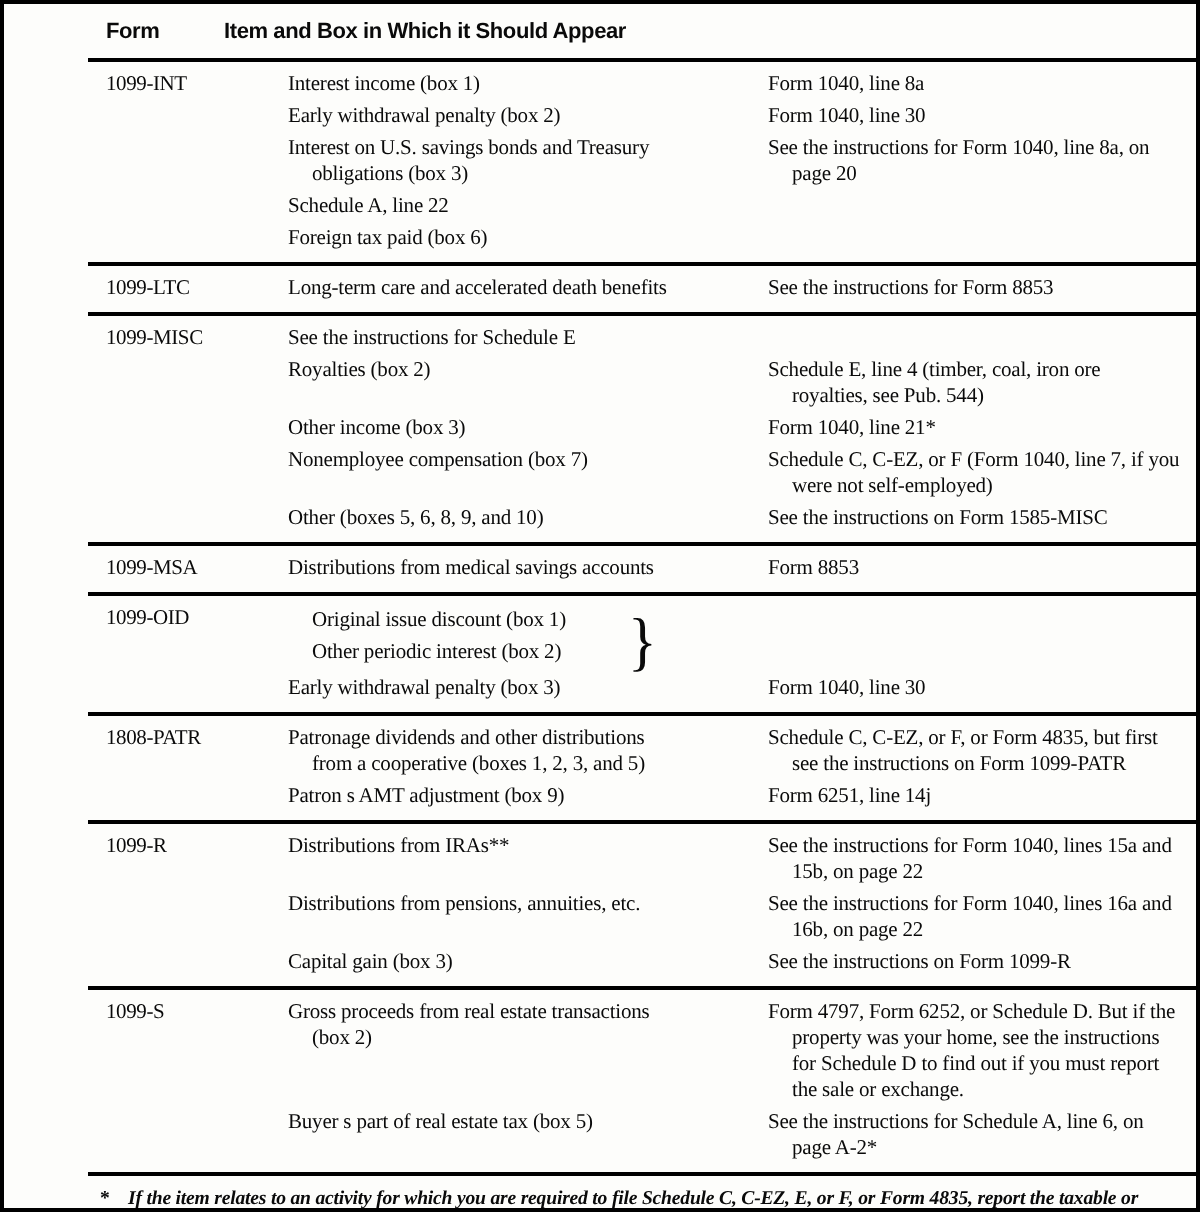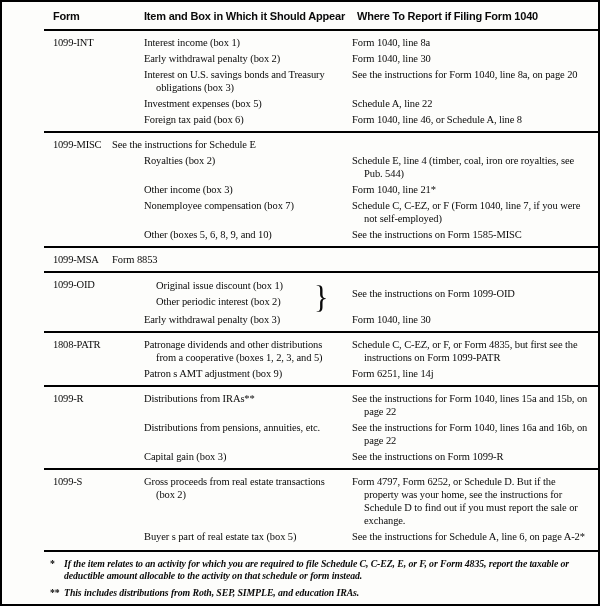--- a/index.html
+++ b/index.html
@@ -38,33 +38,32 @@
     flex: 0 0 59px;
     padding-left: 9px;
     box-sizing: content-box;
   }
   .col-item {
     flex: 0 0 184px;
     box-sizing: content-box;
     padding-left: 12px;
     padding-right: 12px;
     text-indent: -12px;
-    margin-left: 32px;
   }
   .col-where {
     flex: 1 1 auto;
     box-sizing: content-box;
     padding-left: 12px;
     padding-right: 8px;
     text-indent: -12px;
   }
   
   .section { border-top: 2px solid #000; padding: 3px 0 4px 0; }
   .section.first { border-top: none; }
-  .row { display: flex; padding: 1.5px 0; }
+  .row { display: flex; padding: 1.5px 0; gap: 32px; }
   .form-label { letter-spacing: -0.2px; }
   
   .oid-item-cell { display: flex; align-items: flex-end; text-indent: 0; }
   .oid-lines { flex: 0 0 auto; min-width: 150px; }
   .oid-line { padding: 1.5px 0; }
   .brace {
     font-family: "Liberation Serif", serif;
     font-size: 30px;
     font-weight: 400;
     line-height: 26px;
@@ -89,51 +88,55 @@
   .fn-text { flex: 1 1 auto; }
 </style>
 </head>
 <body>
 
 <div class="doc">
 
   <div class="thead">
     <div class="col-form th">Form</div>
     <div class="col-item th">Item and Box in Which it Should Appear</div>
-    <div class="col-where th">Where To Report if Filing Form 1040</div>
   </div>
 
   <div class="section first">
     <div class="row">
       <div class="col-form form-label">1099-INT</div>
       <div class="col-item">Interest income (box 1)</div>
       <div class="col-where">Form 1040, line 8a</div>
     </div>
     <div class="row">
       <div class="col-form"></div>
       <div class="col-item">Early withdrawal penalty (box 2)</div>
       <div class="col-where">Form 1040, line 30</div>
     </div>
     <div class="row">
       <div class="col-form"></div>
       <div class="col-item">Interest on U.S. savings bonds and Treasury obligations (box 3)</div>
       <div class="col-where">See the instructions for Form 1040, line 8a, on page 20</div>
     </div>
     <div class="row">
       <div class="col-form"></div>
-      <div class="col-item">Investment expenses (box 5)</div>
       <div class="col-where">Schedule A, line 22</div>
     </div>
     <div class="row">
       <div class="col-form"></div>
       <div class="col-item">Foreign tax paid (box 6)</div>
-      <div class="col-where">Form 1040, line 46, or Schedule A, line 8</div>
-    </div>
-  </div>
-
+    </div>
+  </div>
+
+  <div class="section">
+    <div class="row">
+      <div class="col-form form-label">1099-LTC</div>
+      <div class="col-item">Long-term care and accelerated death benefits</div>
+      <div class="col-where">See the instructions for Form 8853</div>
+    </div>
+  </div>
 
   <div class="section">
     <div class="row">
       <div class="col-form form-label">1099-MISC</div>
       <div class="col-where">See the instructions for Schedule E</div>
     </div>
     <div class="row">
       <div class="col-form"></div>
       <div class="col-item">Royalties (box 2)</div>
       <div class="col-where">Schedule E, line 4 (timber, coal, iron ore royalties, see Pub. 544)</div>
@@ -151,35 +154,35 @@
     <div class="row">
       <div class="col-form"></div>
       <div class="col-item">Other (boxes 5, 6, 8, 9, and 10)</div>
       <div class="col-where">See the instructions on Form 1585-MISC</div>
     </div>
   </div>
 
   <div class="section">
     <div class="row">
       <div class="col-form form-label">1099-MSA</div>
+      <div class="col-item">Distributions from medical savings accounts</div>
       <div class="col-where">Form 8853</div>
     </div>
   </div>
 
   <div class="section">
     <div class="row">
       <div class="col-form form-label">1099-OID</div>
       <div class="col-item oid-item-cell">
         <div class="oid-lines">
           <div class="oid-line">Original issue discount (box 1)</div>
           <div class="oid-line">Other periodic interest (box 2)</div>
         </div>
         <span class="brace">}</span>
       </div>
-      <div class="col-where v-center">See the instructions on Form 1099-OID</div>
     </div>
     <div class="row">
       <div class="col-form"></div>
       <div class="col-item">Early withdrawal penalty (box 3)</div>
       <div class="col-where">Form 1040, line 30</div>
     </div>
   </div>
 
   <div class="section">
     <div class="row">

